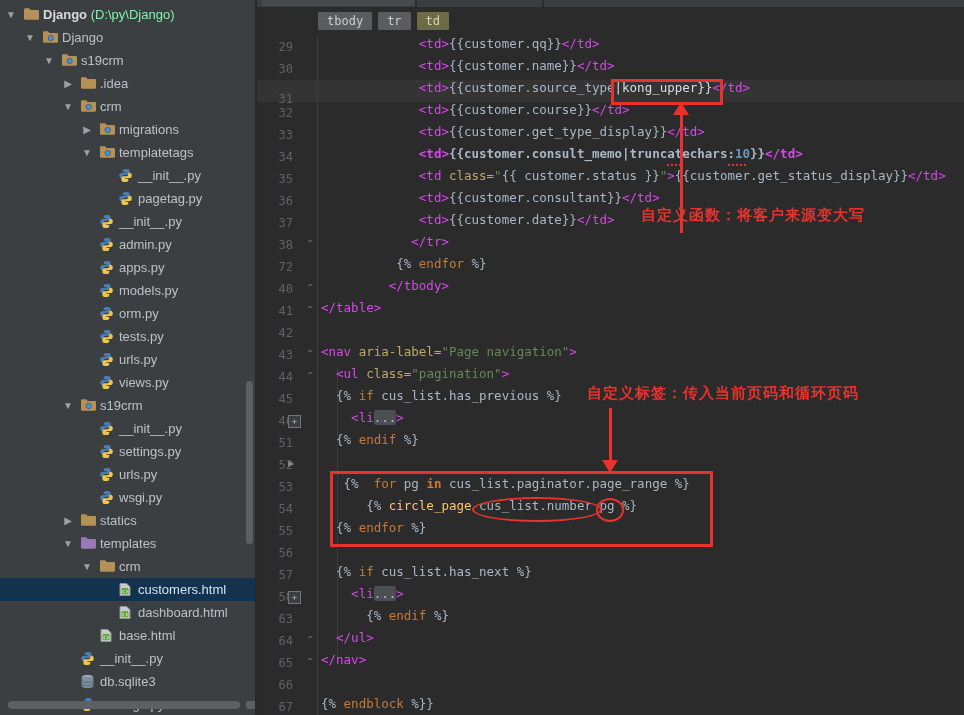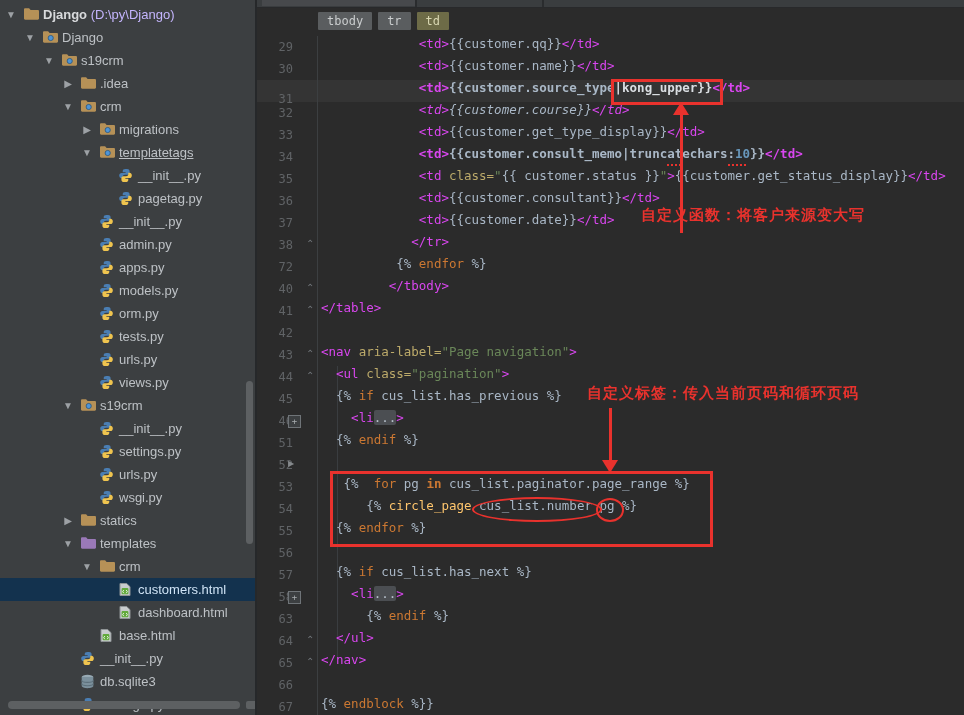--- a/index.html
+++ b/index.html
@@ -8,21 +8,21 @@
   
   #panel{position:absolute;left:0;top:0;width:255px;height:715px;background:#3c3f41;overflow:hidden;}
   #panel-border{position:absolute;left:255px;top:0;width:2px;height:715px;background:#26282a;}
   .trow{position:absolute;left:0;width:255px;height:23px;line-height:23px;font-size:13px;color:#bdc1c5;}
   .trow.tsel{background:#13324e;color:#cfe3f5;}
   .tarrow{position:absolute;top:0;width:14px;text-align:center;color:#9da1a5;font-size:10px;}
   .ticon{position:absolute;top:4px;width:17px;height:16px;}
   .ticon svg{display:block;}
   .tlabel{position:absolute;top:0;white-space:nowrap;}
   .tbold{font-weight:bold;color:#d8dadc;}
-  .textra{color:#c4b5fd;font-weight:normal;}
+  .textra{color:#86efac;font-weight:normal;}
   .vscroll{position:absolute;left:246px;top:381px;width:7px;height:163px;background:#5d6062;border-radius:4px;}
   .hscroll{position:absolute;left:8px;top:701px;width:232px;height:8px;background:#5d6062;border-radius:4px;}
   .scorner{position:absolute;left:246px;top:701px;width:12px;height:8px;background:#5d6062;border-radius:2px;}
   
   #tabstrip{position:absolute;left:257px;top:0;width:707px;height:7px;background:#3a3d3f;border-bottom:1px solid #28292b;}
   #tabstrip .seg{position:absolute;left:5px;top:0;width:153px;height:6px;background:#47494c;}
   #tabstrip .tsep{position:absolute;top:0;width:2px;height:7px;background:#2a2c2e;}
   
   #editor{position:absolute;left:257px;top:8px;width:707px;height:707px;background:#2b2b2b;}
   #crumbs{position:absolute;left:61px;top:4px;display:flex;gap:6px;}
@@ -121,21 +121,21 @@
           <span class="tlabel" style="left: 119px;">migrations</span>
         </div>
         <div class="trow" style="top: 141px;">
           <span class="tarrow" style="left: 80px;">▼</span>
           <span class="ticon" style="left: 99px;">
             <svg width="17" height="14" viewBox="0 0 17 14">
               <path d="M1 2.4c0-.7.5-1.2 1.2-1.2h3.9l1.5 1.9h7.2c.7 0 1.2.5 1.2 1.2v7.3c0 .7-.5 1.2-1.2 1.2H2.2c-.7 0-1.2-.5-1.2-1.2z" fill="#b69157"></path>
               <circle cx="8.7" cy="8" r="2.6" fill="#4e94d6" stroke="#27567f" stroke-width=".8"></circle>
             </svg>
           </span>
-          <span class="tlabel" style="left: 119px; text-decoration: underline;">templatetags</span>
+          <span class="tlabel" style="left: 119px;">templatetags</span>
         </div>
         <div class="trow" style="top: 164px;">
           <span class="ticon" style="left: 118px;">
             <svg width="15" height="15" viewBox="0 0 14 14">
               <path d="M6.9 1C5.2 1 4.4 1.8 4.4 2.9V4h2.7v.6H3.3C2.1 4.6 1.1 5.6 1.1 7.1s1 2.5 2.2 2.5h1.1V8.2c0-1 .9-1.9 2-1.9h2.7c.9 0 1.7-.7 1.7-1.6V2.9C10.8 1.8 9.8 1 8.5 1z" fill="#4a7eb3"></path>
               <path d="M7.1 13c1.7 0 2.5-.8 2.5-1.9V10H6.9v-.6h3.8c1.2 0 2.2-1 2.2-2.5S11.9 4.4 10.7 4.4H9.6v1.4c0 1-.9 1.9-2 1.9H4.9c-.9 0-1.7.7-1.7 1.6v1.8C3.2 12.2 4.2 13 5.5 13z" fill="#efc44f"></path>
             </svg>
           </span>
           <span class="tlabel" style="left: 138px;">__init__.py</span>
         </div>
@@ -412,22 +412,22 @@
         <div class="lnum" style="top: 644px;">65</div>
         <span class="fend" style="top: 648px;">⌃</span>
         <div class="lnum" style="top: 666px;">66</div>
         <div class="lnum" style="top: 688px;">67</div>
       </div>
     <div id="gutline"></div>
     <div id="iguide"></div>
     <div id="code">
         <div class="cline" style="top: 28px;"><span>             </span><span class="c-tag">&lt;td&gt;</span><span class="c-pl">{{customer.qq}}</span><span class="c-tag">&lt;/td&gt;</span></div>
         <div class="cline" style="top: 50px;"><span>             </span><span class="c-tag">&lt;td&gt;</span><span class="c-pl">{{customer.name}}</span><span class="c-tag">&lt;/td&gt;</span></div>
-        <div class="cline" style="top: 72px; font-weight: bold;"><span>             </span><span class="c-tag">&lt;td&gt;</span><span class="c-pl">{{customer.source_type</span><span class="c-pl2">|kong_upper}}</span><span class="c-tag">&lt;/td&gt;</span></div>
-        <div class="cline" style="top: 94px; font-style: italic;"><span>             </span><span class="c-tag">&lt;td&gt;</span><span class="c-pl">{{customer.course}}</span><span class="c-tag">&lt;/td&gt;</span></div>
+        <div class="cline" style="top: 72px;"><span>             </span><span class="c-tag">&lt;td&gt;</span><span class="c-pl">{{customer.source_type</span><span class="c-pl2">|kong_upper}}</span><span class="c-tag">&lt;/td&gt;</span></div>
+        <div class="cline" style="top: 94px;"><span>             </span><span class="c-tag">&lt;td&gt;</span><span class="c-pl">{{customer.course}}</span><span class="c-tag">&lt;/td&gt;</span></div>
         <div class="cline" style="top: 116px;"><span>             </span><span class="c-tag">&lt;td&gt;</span><span class="c-pl">{{customer.get_type_display}}</span><span class="c-tag">&lt;/td&gt;</span></div>
         <div class="cline" style="top: 138px; font-weight: bold;"><span>             </span><span class="c-tag">&lt;td&gt;</span><span class="c-pl">{{customer.consult_memo|truncatechars:</span><span class="c-num">10</span><span class="c-pl">}}</span><span class="c-tag">&lt;/td&gt;</span></div>
         <div class="cline" style="top: 160px;"><span>             </span><span class="c-tag">&lt;td</span><span class="c-attr"> class=</span><span class="c-str">"</span><span class="c-pl">{{ customer.status }}</span><span class="c-str">"</span><span class="c-tag">&gt;</span><span class="c-pl">{{customer.get_status_display}}</span><span class="c-tag">&lt;/td&gt;</span></div>
         <div class="cline" style="top: 182px;"><span>             </span><span class="c-tag">&lt;td&gt;</span><span class="c-pl">{{customer.consultant}}</span><span class="c-tag">&lt;/td&gt;</span></div>
         <div class="cline" style="top: 204px;"><span>             </span><span class="c-tag">&lt;td&gt;</span><span class="c-pl">{{customer.date}}</span><span class="c-tag">&lt;/td&gt;</span></div>
         <div class="cline" style="top: 226px;"><span>            </span><span class="c-tag">&lt;/tr&gt;</span></div>
         <div class="cline" style="top: 248px;"><span>          </span><span class="c-pl">{% </span><span class="c-kw">endfor</span><span class="c-pl"> %}</span></div>
         <div class="cline" style="top: 270px;"><span>         </span><span class="c-tag">&lt;/tbody&gt;</span></div>
         <div class="cline" style="top: 292px;"><span></span><span class="c-tag">&lt;/table&gt;</span></div>
         <div class="cline" style="top: 314px;"><span></span></div>

